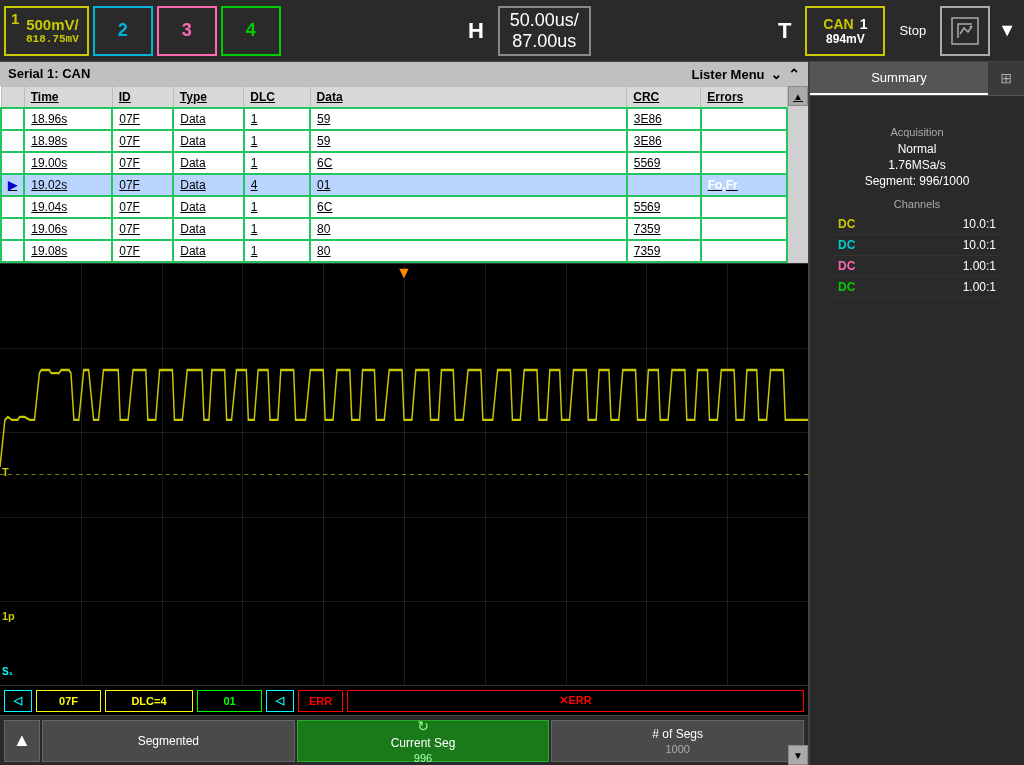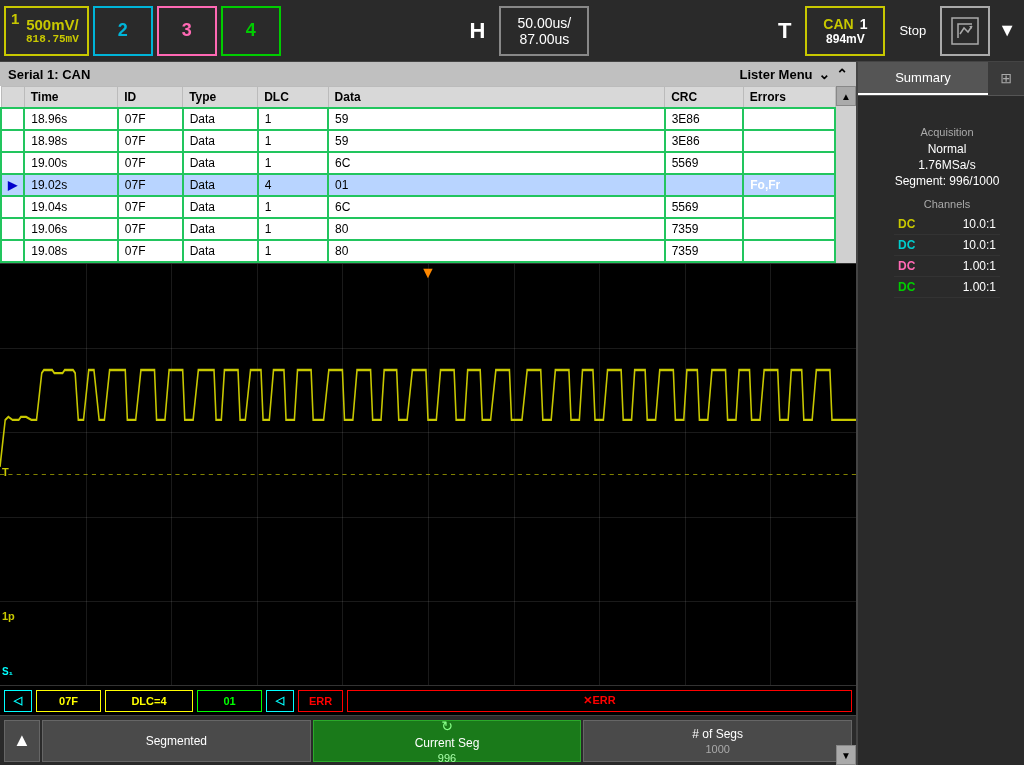--- a/index.html
+++ b/index.html
@@ -52,21 +52,21 @@
 
     .time-block {
       display: flex;
       flex-direction: column;
       align-items: center;
       justify-content: center;
       border: 2px solid #888;
       height: 50px;
       padding: 2px 10px;
       color: #fff;
-      font-size: 14px;
+      font-size: 18px;
       min-width: 90px;
     }
 
     .h-block {
       display: flex;
       flex-direction: column;
       align-items: center;
       justify-content: center;
       height: 50px;
       padding: 2px 10px;
@@ -126,21 +126,20 @@
 
     
     #lister-section {
       background: #fff;
       color: #000;
       border-bottom: 1px solid #333;
     }
 
     #lister-header-bar {
       display: flex;
-      align-items: center;
       justify-content: space-between;
       background: #c0c0c0;
       padding: 4px 8px;
       color: #000;
       font-weight: bold;
       font-size: 13px;
     }
 
     #lister-header-bar .lister-controls {
       display: flex;
@@ -294,21 +293,21 @@
       color: #fff;
       font-size: 18px;
       cursor: pointer;
       display: flex;
       align-items: center;
       justify-content: center;
     }
 
     
     #right-panel {
-      width: 167px;
+      width: 215px;
       background: #2a2a2a;
       display: flex;
       flex-direction: column;
       border-left: 1px solid #444;
     }
 
     #summary-tabs {
       display: flex;
       background: #333;
       border-bottom: 1px solid #555;
@@ -335,21 +334,20 @@
       text-align: center;
       cursor: pointer;
       background: #3a3a3a;
       color: #aaa;
       font-size: 14px;
     }
 
     #summary-content {
       padding: 24px;
       flex: 1;
-      margin-left: 12px;
     }
 
     .section-label {
       color: #aaa;
       font-size: 11px;
       text-align: center;
       margin-bottom: 4px;
       margin-top: 6px;
     }
 
@@ -482,21 +480,21 @@
 
       <div id="lister-header-bar">
         <span>Serial 1: CAN</span>
         <div class="lister-controls">
           <span>Lister Menu</span>
           <span style="cursor:pointer;font-size:14px;">⌄</span>
           <span style="cursor:pointer;font-size:14px;">⌃</span>
         </div>
       </div>
 
-      <div style="display:flex;">
+      <div style="display:flex;text-decoration:underline;">
         <table id="lister-table">
           <thead>
             <tr>
               <th style="width:20px;"></th>
               <th>Time</th>
               <th>ID</th>
               <th>Type</th>
               <th>DLC</th>
               <th style="min-width:180px;">Data</th>
               <th>CRC</th>

